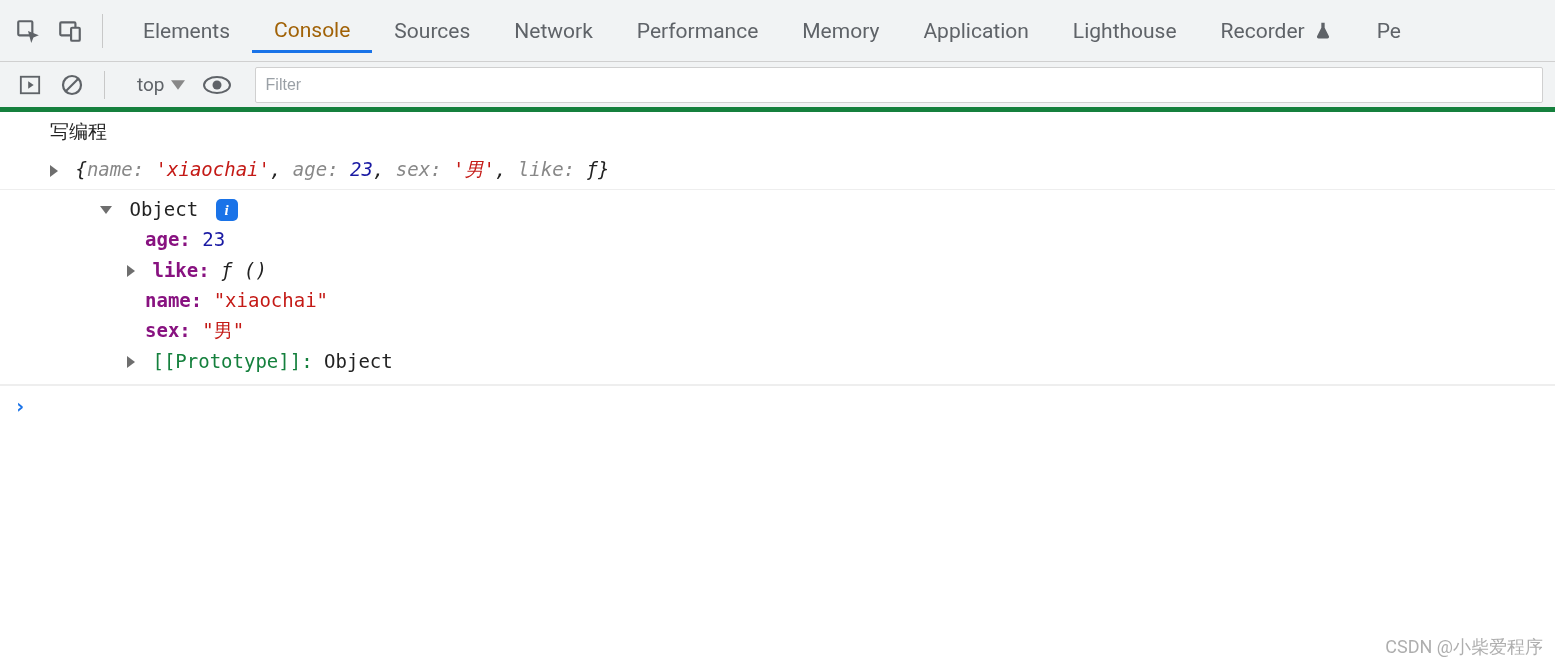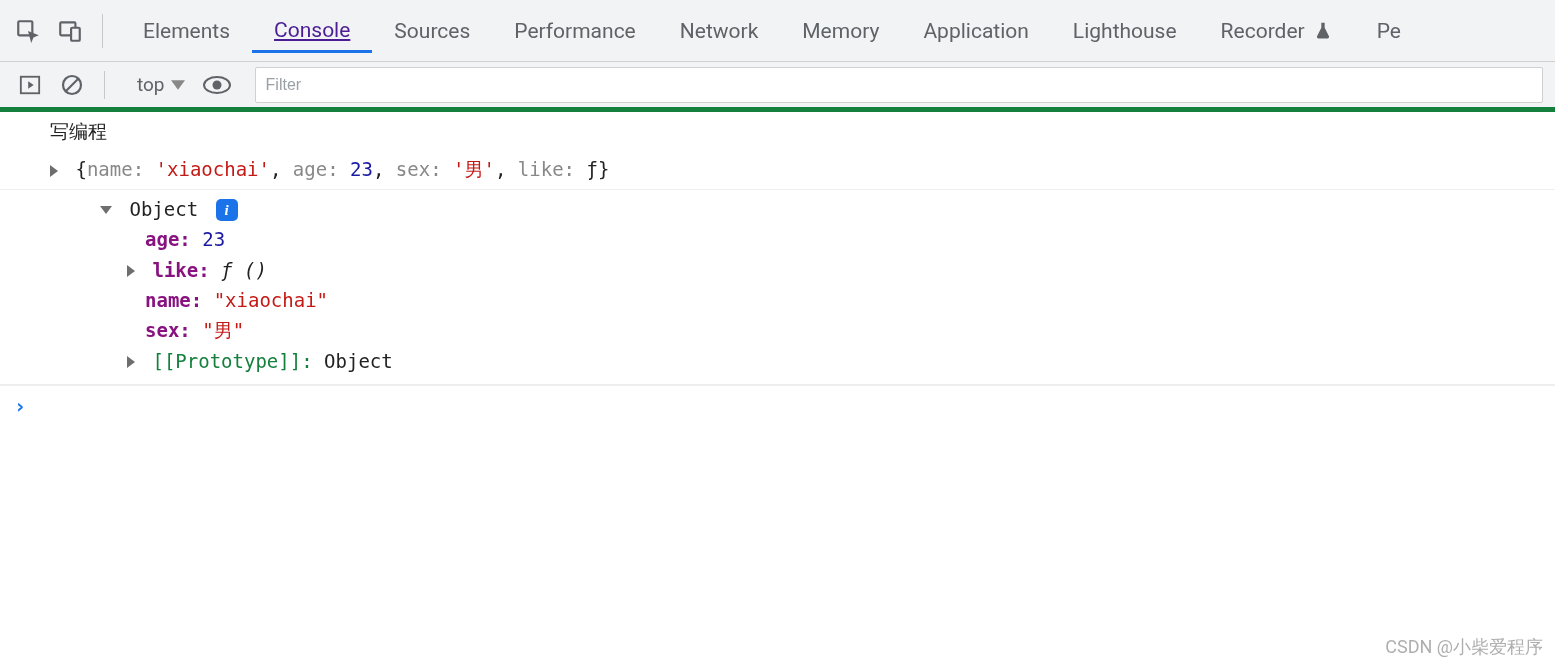--- a/index.html
+++ b/index.html
@@ -31,24 +31,23 @@
       width: 1px; height: 34px; background: #c8c8c8;
       margin: 0 18px 0 8px;
     }
     .tab {
       padding: 4px 22px;
       height: 44px;
       display: flex; align-items: center;
       cursor: pointer;
     }
     .tab.active {
-      color: #4c1d95;
+      color: #a16207;
       border-bottom: 3px solid #1a73e8;
       margin-bottom: -1px;
-      text-decoration: underline;
     }
     .recorder-flask { margin-left: 8px; }
     .toolbar {
       height: 50px;
       display: flex; align-items: center;
       background: #f1f3f4;
       border-bottom: 5px solid #15803d;
       padding: 0 12px;
       font-size: 19px;
       color: #5f6368;
@@ -76,21 +75,21 @@
       font-family: Consolas, Menlo, Monaco, monospace;
       font-size: 19px;
       line-height: 1.6;
     }
     .log-row {
       padding: 4px 0 4px 50px;
       border-bottom: 1px solid #eee;
     }
     .log-row.noborder { border-bottom: none; }
     .plain-text { color: #222; text-align: right; }
-    .collapsed-obj { color: #222; }
+    .collapsed-obj { font-style: italic; color: #222; }
     .collapsed-obj .key { color: #888; }
     .collapsed-obj .str { color: #c41a16; }
     .collapsed-obj .num { color: #1a1aa3; }
     .collapsed-obj .fn { color: #222; }
     .tree-line { padding-left: 50px; }
     .indent1 { padding-left: 95px; }
     .caret {
       display: inline-block; width: 0; height: 0;
       border-style: solid; margin-right: 6px;
       vertical-align: middle;
@@ -144,22 +143,22 @@
   <div class="icon-btn">
     <svg width="26" height="26" viewBox="0 0 24 24" fill="none" stroke="#5f6368" stroke-width="2">
       <rect x="3" y="4" width="14" height="12" rx="1"></rect>
       <rect x="13" y="9" width="8" height="12" rx="1" fill="#f1f3f4"></rect>
     </svg>
   </div>
   <div class="divider-v"></div>
   <div class="tab">Elements</div>
   <div class="tab active">Console</div>
   <div class="tab">Sources</div>
+  <div class="tab">Network</div>
   <div class="tab">Performance</div>
-  <div class="tab">Network</div>
   <div class="tab">Memory</div>
   <div class="tab">Application</div>
   <div class="tab">Lighthouse</div>
   <div class="tab">
     <span>Recorder</span>
     <span class="recorder-flask">
       <svg width="20" height="20" viewBox="0 0 24 24" fill="#5f6368">
           <path d="M10 2h4v6l5 10a2 2 0 0 1-1.8 3H6.8A2 2 0 0 1 5 18L10 8V2z"></path>
         </svg>
     </span>

